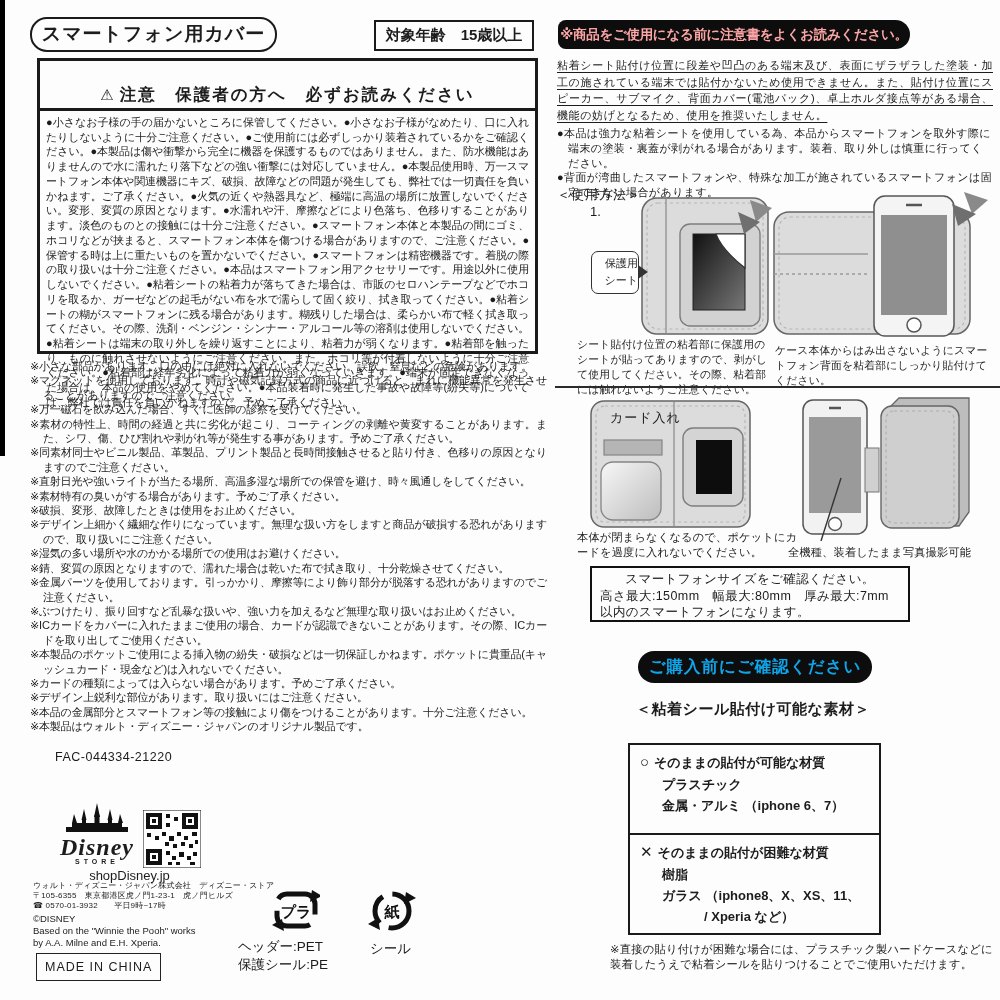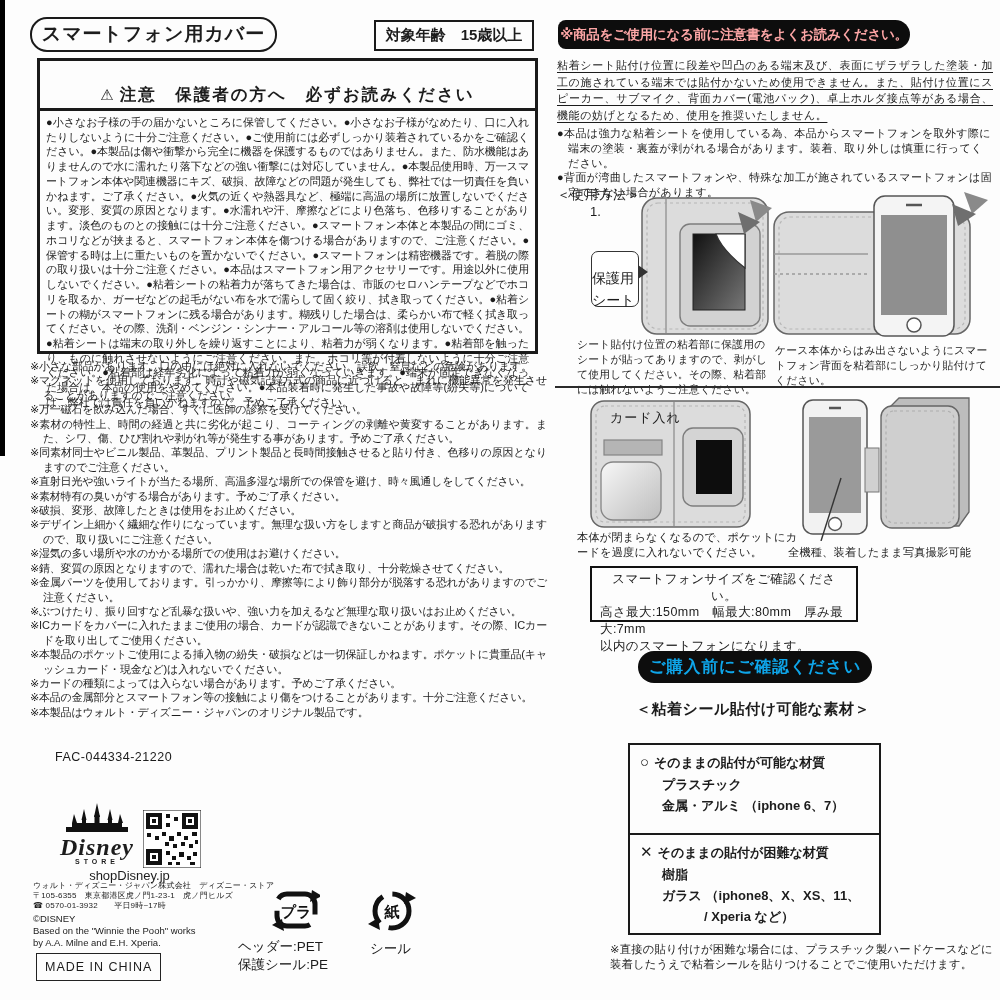--- a/index.html
+++ b/index.html
@@ -61,29 +61,29 @@
   .step1no{left:590px;top:204px;}
   .step2no{left:753px;top:204px;}
   .caption{font-size:10.8px;line-height:1.38;letter-spacing:0.2px;}
   .cap1{left:577px;top:337px;width:195px;}
   .cap2{left:775px;top:343px;width:215px;}
   .divider{left:555px;top:386px;width:445px;height:2px;background:#2b2b2b;}
   .cap3{left:577px;top:530px;width:230px;font-size:11.2px;line-height:1.35;}
   .cap4{left:788px;top:545px;width:210px;font-size:11.2px;}
   .callout{
     left:591px;top:251px;width:46px;height:38px;border:1.5px solid #333;border-radius:7px;background:#fff;
-    font-size:14px;line-height:1.55;text-align:left;padding-top:16px;z-index:3;
+    font-size:11px;line-height:1.55;text-align:right;padding-top:3px;z-index:3;
   }
   .callout:after{
     content:"";position:absolute;right:-10px;top:13px;width:0;height:0;
     border-top:7px solid transparent;border-bottom:7px solid transparent;border-left:10px solid #333;
   }
   .cardlabel{left:610px;top:409px;font-size:13px;letter-spacing:1px;z-index:3;text-align:center;}
   .size-box{
-    left:590px;top:566px;width:268px;height:56px;border:2px solid #111;box-sizing:border-box;
+    left:590px;top:566px;width:320px;height:56px;border:2px solid #111;box-sizing:border-box;
     font-size:12.5px;line-height:1.33;padding:3px 8px;letter-spacing:0.4px;
   }
   .size-box .c{text-align:center;}
   .purchase-bar{
     left:638px;top:651px;width:234px;height:32px;background:#0d0d0d;color:#0ea5e9;border-radius:17px;
     font-size:16.5px;font-weight:700;text-align:center;line-height:31px;letter-spacing:1px;
   }
   .materials-heading{left:588px;top:700px;width:330px;text-align:center;font-size:15px;font-weight:700;letter-spacing:0.5px;}
   .materials-box{left:628px;top:743px;width:253px;height:192px;border:2px solid #1a1a1a;box-sizing:border-box;}
   .mat-sec{padding:8px 10px;}
@@ -121,20 +121,21 @@
     <div>※素材特有の臭いがする場合があります。予めご了承ください。</div>
     <div>※破損、変形、故障したときは使用をお止めください。</div>
     <div>※デザイン上細かく繊細な作りになっています。無理な扱い方をしますと商品が破損する恐れがありますので、取り扱いにご注意ください。</div>
     <div>※湿気の多い場所や水のかかる場所での使用はお避けください。</div>
     <div>※錆、変質の原因となりますので、濡れた場合は乾いた布で拭き取り、十分乾燥させてください。</div>
     <div>※金属パーツを使用しております。引っかかり、摩擦等により飾り部分が脱落する恐れがありますのでご注意ください。</div>
     <div>※ぶつけたり、振り回すなど乱暴な扱いや、強い力を加えるなど無理な取り扱いはお止めください。</div>
     <div>※ICカードをカバーに入れたままご使用の場合、カードが認識できないことがあります。その際、ICカードを取り出してご使用ください。</div>
     <div>※本製品のポケットご使用による挿入物の紛失・破損などは一切保証しかねます。ポケットに貴重品(キャッシュカード・現金など)は入れないでください。</div>
     <div>※カードの種類によっては入らない場合があります。予めご了承ください。</div>
+    <div>※デザイン上鋭利な部位があります。取り扱いにはご注意ください。</div>
     <div>※本品の金属部分とスマートフォン等の接触により傷をつけることがあります。十分ご注意ください。</div>
     <div>※本製品はウォルト・ディズニー・ジャパンのオリジナル製品です。</div>
   </div>
 
   <div class="abs fac">FAC-044334-21220</div>
 
   <div class="abs logo-wrap">
     <svg width="86" height="30" viewBox="0 0 86 30">
       <g fill="#111">
         <rect x="18" y="20" width="50" height="9"></rect>

